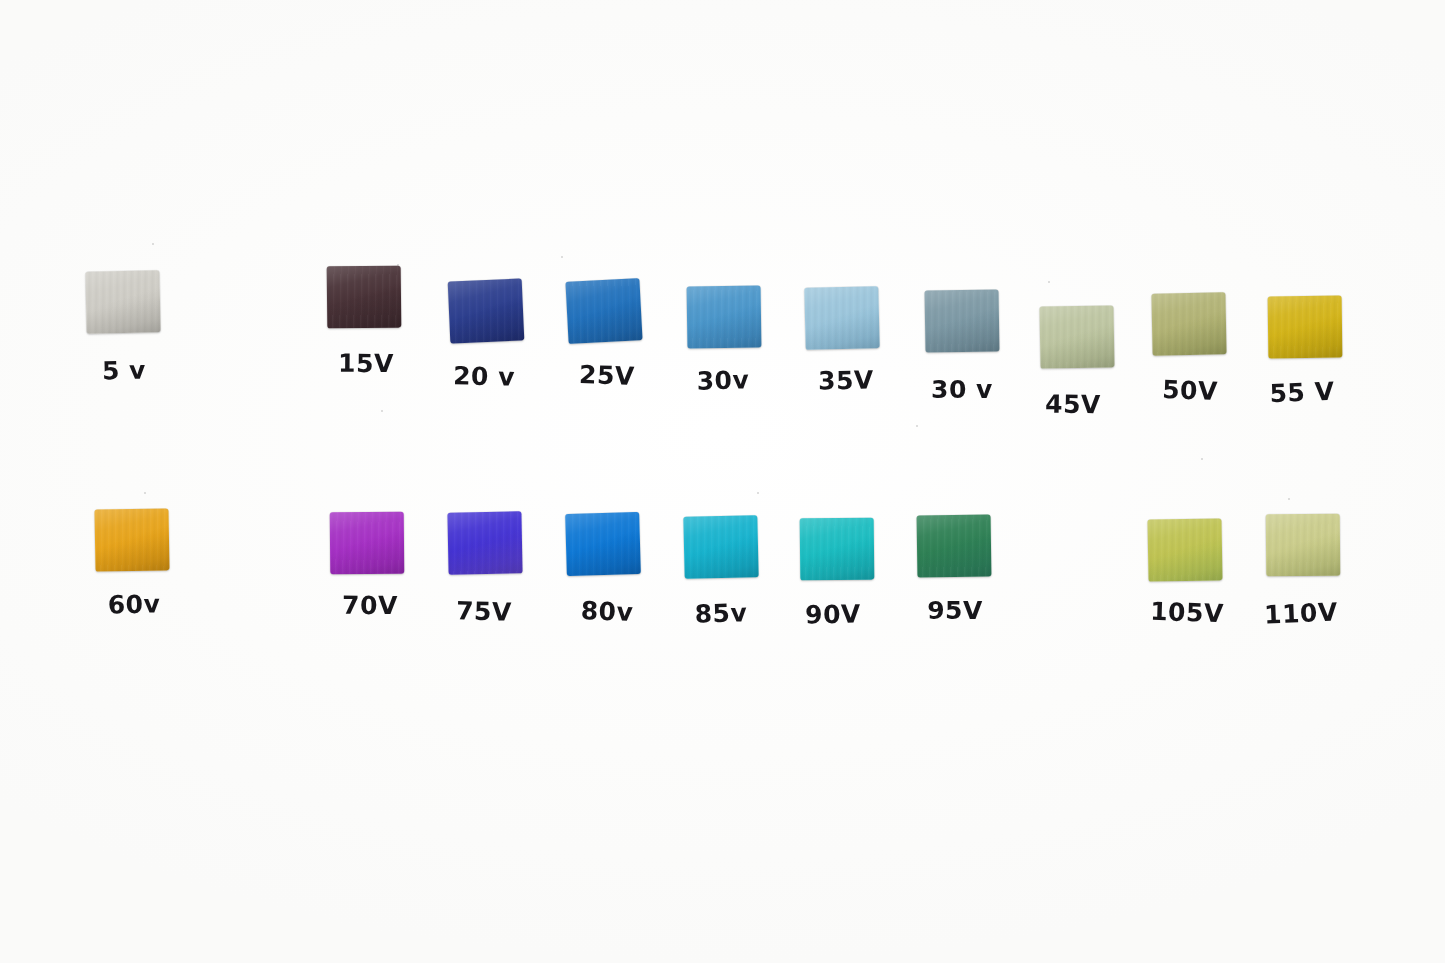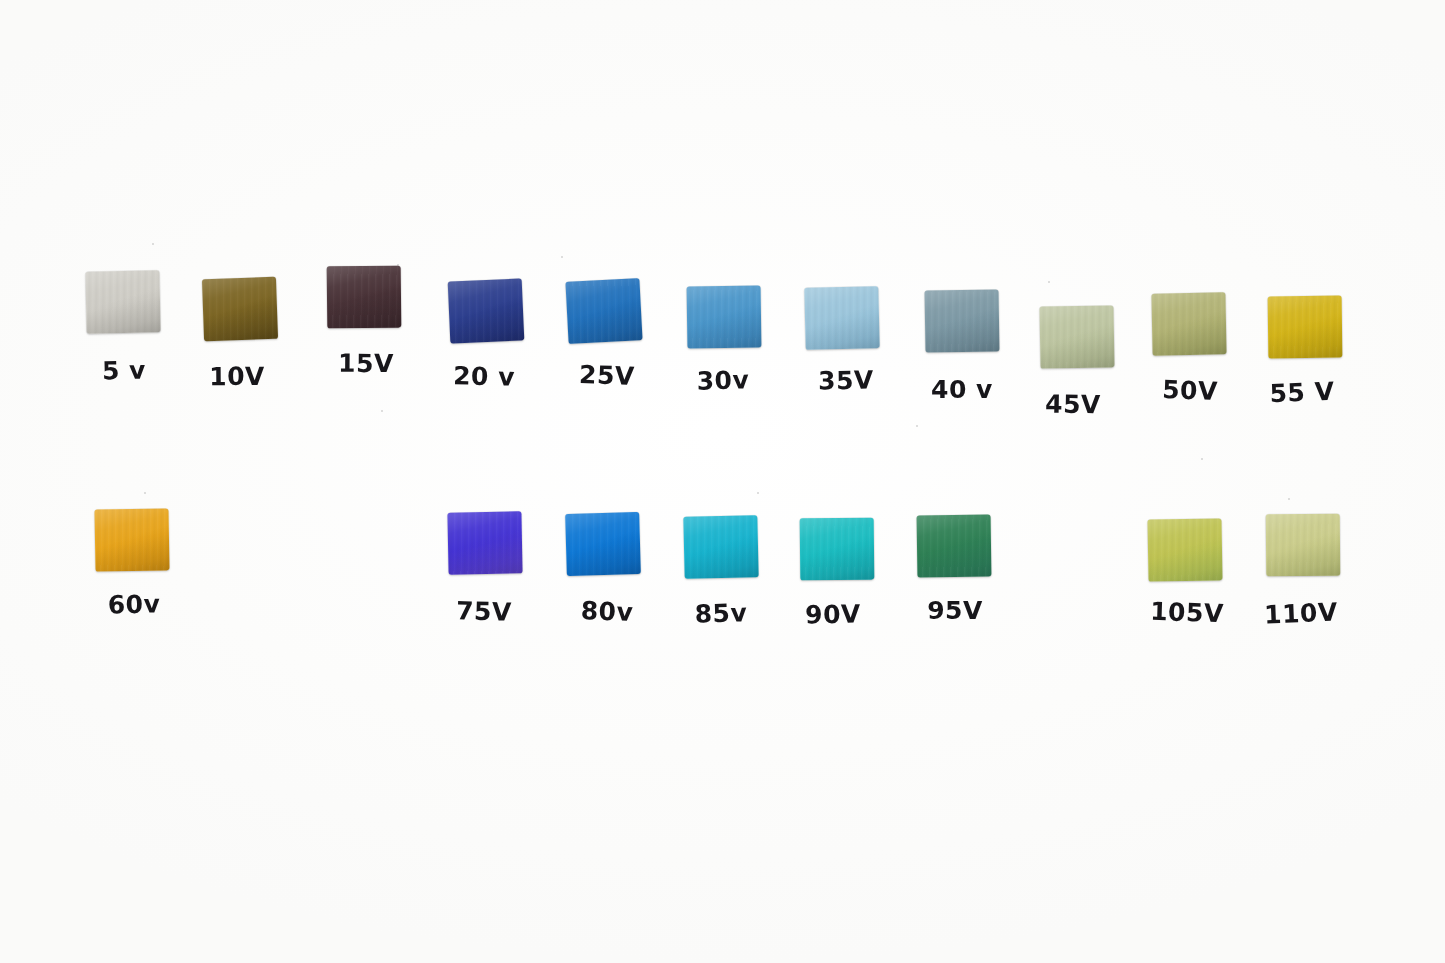--- a/index.html
+++ b/index.html
@@ -117,26 +117,20 @@
   <div class="speck" style="left:916px;  top:425px;"></div>
 
   <div id="row-1" class="row"></div>
   <div id="row-2" class="row"></div>
 <div class="cell" style="left: 58px; top: 265px;">
       <div class="swatch-wrap">
         <div class="swatch" title="5 v" style="transform: rotate(-1.2deg); background: linear-gradient(163deg, rgb(207, 205, 198) 0%, rgb(207, 205, 198) 46%, rgb(185, 183, 176) 100%);"></div>
       </div>
       <div class="label" style="transform: translate(1px, 3px) rotate(-1.35deg);">5 v</div>
     </div>
-    <div class="cell" style="left: 175px; top: 272px;">
-      <div class="swatch-wrap">
-        <div class="swatch" title="10V" style="transform: rotate(-2deg); background: linear-gradient(163deg, rgb(125, 102, 36) 0%, rgb(125, 102, 36) 46%, rgb(94, 76, 24) 100%);"></div>
-      </div>
-      <div class="label" style="transform: translate(-3px, 2px) rotate(-0.45deg);">10V</div>
-    </div>
     <div class="cell" style="left: 299px; top: 260px;">
       <div class="swatch-wrap">
         <div class="swatch" title="15V" style="transform: rotate(-0.6deg); background: linear-gradient(163deg, rgb(74, 51, 56) 0%, rgb(74, 51, 56) 46%, rgb(59, 39, 44) 100%);"></div>
       </div>
       <div class="label" style="transform: translate(2px, 1px) rotate(0.45deg);">15V</div>
     </div>
     <div class="cell" style="left: 421px; top: 274px;">
       <div class="swatch-wrap">
         <div class="swatch" title="20 v" style="transform: rotate(-2.5deg); background: linear-gradient(163deg, rgb(45, 63, 143) 0%, rgb(45, 63, 143) 46%, rgb(32, 46, 114) 100%);"></div>
       </div>
@@ -157,21 +151,21 @@
     <div class="cell" style="left: 777px; top: 281px;">
       <div class="swatch-wrap">
         <div class="swatch" title="35V" style="transform: rotate(-1.4deg); background: linear-gradient(163deg, rgb(156, 198, 220) 0%, rgb(156, 198, 220) 46%, rgb(131, 180, 207) 100%);"></div>
       </div>
       <div class="label" style="transform: translate(4px, -3px) rotate(-0.9deg);">35V</div>
     </div>
     <div class="cell" style="left: 897px; top: 284px;">
       <div class="swatch-wrap">
         <div class="swatch" title="40 v" style="transform: rotate(-0.9deg); background: linear-gradient(163deg, rgb(126, 154, 166) 0%, rgb(126, 154, 166) 46%, rgb(106, 135, 148) 100%);"></div>
       </div>
-      <div class="label" style="transform: translate(0px, 3px) rotate(0deg);">40 v</div>
+      <div class="label" style="transform: translate(0px, 3px) rotate(0deg);">30 v</div>
     </div>
     <div class="cell" style="left: 1012px; top: 300px;">
       <div class="swatch-wrap">
         <div class="swatch" title="45V" style="transform: rotate(-1deg); background: linear-gradient(163deg, rgb(190, 198, 162) 0%, rgb(190, 198, 162) 46%, rgb(169, 179, 139) 100%);"></div>
       </div>
       <div class="label" style="transform: translate(-4px, 2px) rotate(0.9deg);">45V</div>
     </div>
     <div class="cell" style="left: 1124px; top: 287px;">
       <div class="swatch-wrap">
         <div class="swatch" title="50V" style="transform: rotate(-1.1deg); background: linear-gradient(163deg, rgb(179, 180, 118) 0%, rgb(179, 180, 118) 46%, rgb(155, 160, 95) 100%);"></div>
@@ -183,20 +177,26 @@
         <div class="swatch" title="55 V" style="transform: rotate(-0.7deg); background: linear-gradient(163deg, rgb(212, 181, 26) 0%, rgb(212, 181, 26) 46%, rgb(192, 163, 15) 100%);"></div>
       </div>
       <div class="label" style="transform: translate(-3px, 0px) rotate(-2.25deg);">55 V</div>
     </div>
     <div class="cell" style="left: 67px; top: 503px;">
       <div class="swatch-wrap">
         <div class="swatch" title="60v" style="transform: rotate(-1deg); background: linear-gradient(163deg, rgb(232, 165, 28) 0%, rgb(232, 165, 28) 46%, rgb(207, 143, 17) 100%);"></div>
       </div>
       <div class="label" style="transform: translate(2px, -1px) rotate(-1.35deg);">60v</div>
     </div>
+    <div class="cell" style="left: 302px; top: 506px;">
+      <div class="swatch-wrap">
+        <div class="swatch" title="70V" style="transform: rotate(-0.5deg); background: linear-gradient(163deg, rgb(166, 49, 197) 0%, rgb(166, 49, 197) 46%, rgb(147, 39, 176) 100%);"></div>
+      </div>
+      <div class="label" style="transform: translate(3px, -3px) rotate(0.45deg);">70V</div>
+    </div>
     <div class="cell" style="left: 420px; top: 506px;">
       <div class="swatch-wrap">
         <div class="swatch" title="75V" style="transform: rotate(-1.1deg); background: linear-gradient(163deg, rgb(68, 51, 212) 0%, rgb(68, 51, 212) 46%, rgb(90, 63, 198) 100%);"></div>
       </div>
       <div class="label" style="transform: translate(-1px, 3px) rotate(1.35deg);">75V</div>
     </div>
     <div class="cell" style="left: 538px; top: 507px;">
       <div class="swatch-wrap">
         <div class="swatch" title="80v" style="transform: rotate(-1.6deg); background: linear-gradient(163deg, rgb(15, 121, 214) 0%, rgb(15, 121, 214) 46%, rgb(12, 102, 186) 100%);"></div>
       </div>

